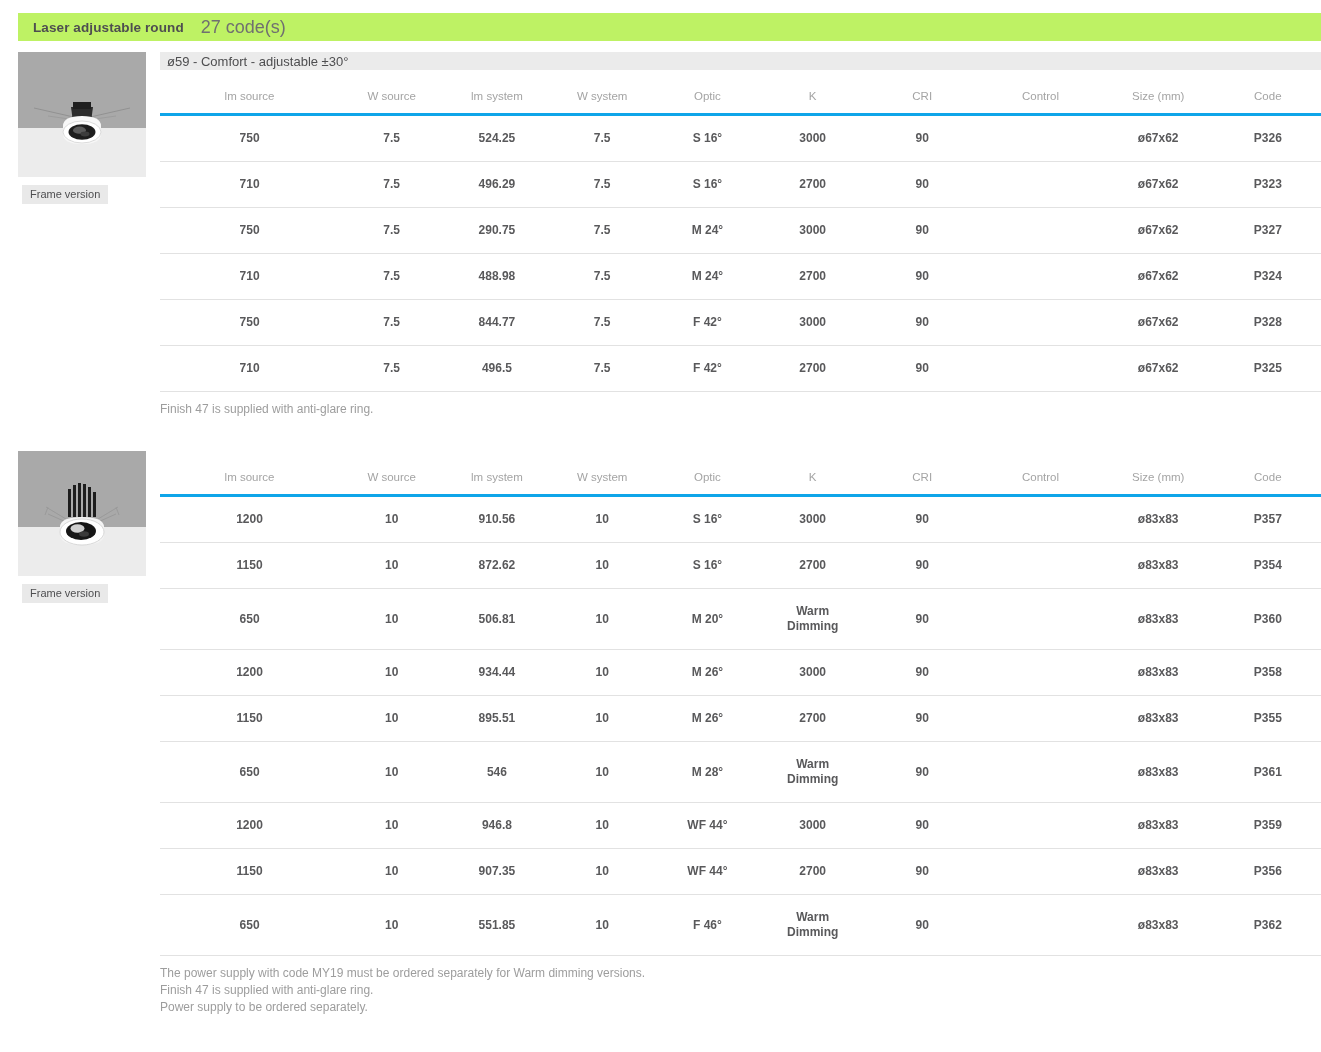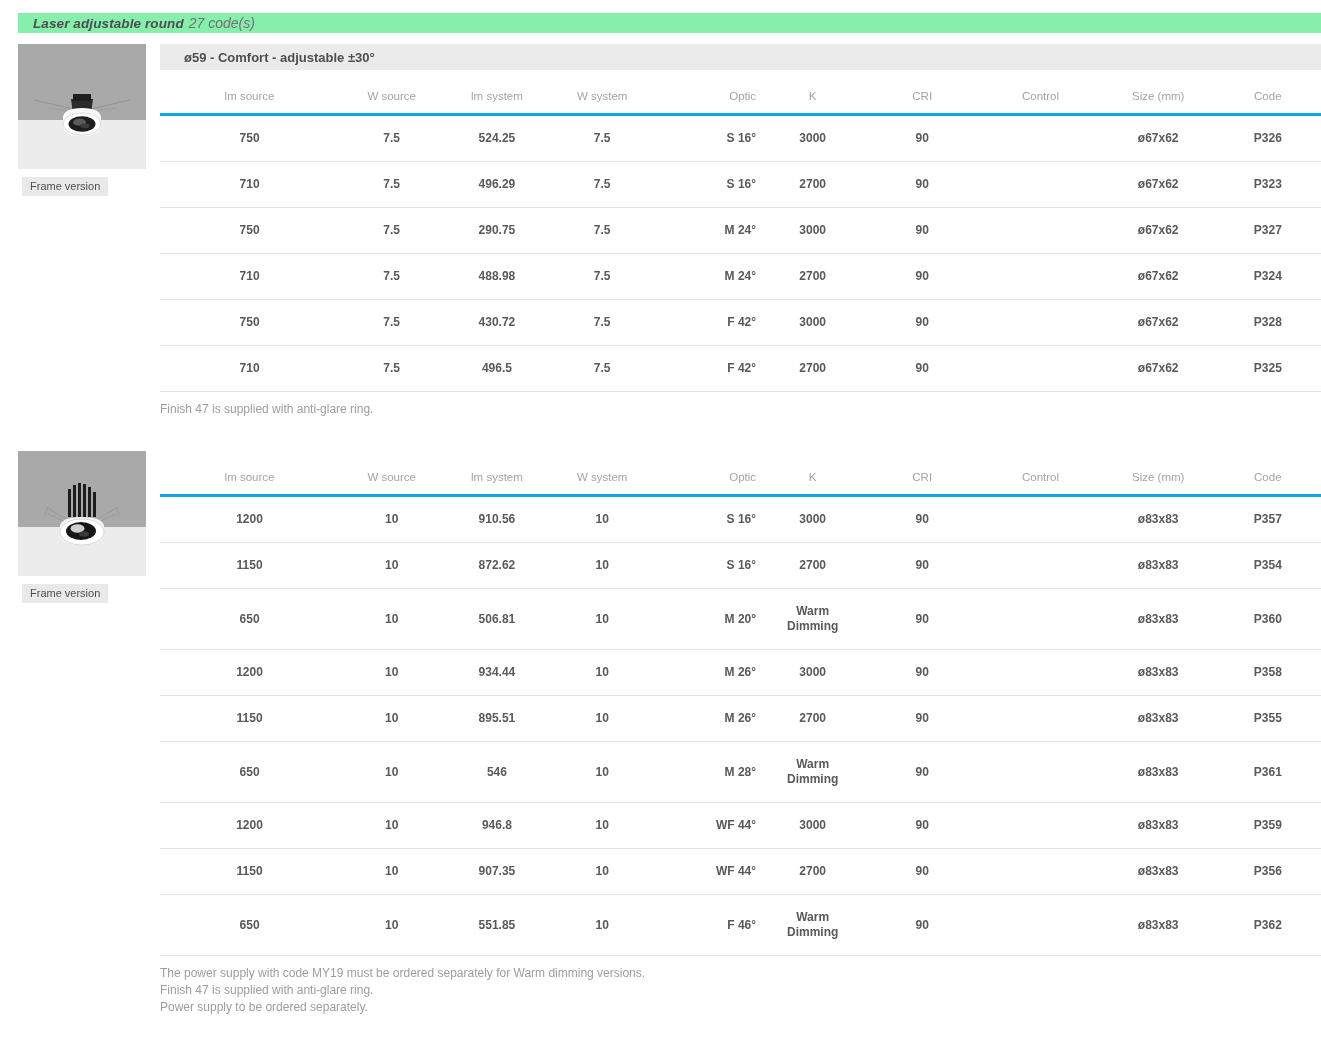--- a/index.html
+++ b/index.html
@@ -4,70 +4,69 @@
 <style>
   html, body { margin:0; padding:0; }
   body {
     width:1321px; height:1052px;
     background:#ffffff;
     font-family:"Liberation Sans", sans-serif;
     overflow:hidden;
   }
   .title-bar {
     margin:13px 0 0 18px;
-    height:20px;
-    background:#86efac;
+    height:28px;
+    background:#bef264;
     display:flex; align-items:center;
     padding-left:15px;
-    font-style:italic;
   }
   .title-bold { font-size:13.5px; font-weight:bold; color:#4e4e50; letter-spacing:.1px; }
-  .title-count { font-size:14px; font-weight:normal; color:#707070; margin-left:5px; }
+  .title-count { font-size:18px; font-weight:normal; color:#707070; margin-left:17px; }
 
   .section { display:flex; align-items:flex-start; padding-left:18px; padding-right:0; }
   .section--first  { margin-top:11px; }
   .section--second { margin-top:33px; }
 
   .left-col { flex:0 0 128px; width:128px; }
   .photo { width:128px; height:125px; display:block; }
   .chip {
     display:inline-block;
     margin:8px 12px 0 4px;
     background:#e9e9e9;
     padding:3px 8px 4px;
     font-size:11px; color:#4e4e50;
   }
 
   .right-col { flex:1 1 auto; margin-left:14px; min-width:0; }
   .sec-header {
-    height:26px; background:#ebebeb;
+    height:18px; background:#ebebeb;
     display:flex; align-items:center;
-    padding-left:24px;
-    font-size:13px; font-weight:bold; color:#4e4e50;
+    padding-left:7px;
+    font-size:13px; font-weight:normal; color:#4e4e50;
   }
 
   table { width:100%; border-collapse:collapse; table-layout:fixed; margin-top:8px; }
   th {
     font-size:11.5px; font-weight:normal; color:#a4a4a4;
     padding:12px 4px 11px; text-align:center;
     border-bottom:3px solid #0ea5e9;
   }
   td {
     font-size:12px; font-weight:bold; color:#59595b;
     padding:15px 4px; text-align:center;
     border-bottom:1px solid #e2e2e2;
     line-height:15px;
     white-space:pre-line;
     overflow:hidden;
   }
   th:nth-child(1),  td:nth-child(1)  { width:15.8%; }
   th:nth-child(2),  td:nth-child(2)  { width:9%; }
   th:nth-child(3),  td:nth-child(3)  { width:9%; }
   th:nth-child(4),  td:nth-child(4)  { width:9%; }
-  th:nth-child(5),  td:nth-child(5)  { width:9%;text-align:right; }
+  th:nth-child(5),  td:nth-child(5)  { width:9%; }
   th:nth-child(6),  td:nth-child(6)  { width:9%; }
   th:nth-child(7),  td:nth-child(7)  { width:9.8%; }
   th:nth-child(8),  td:nth-child(8)  { width:10.6%; }
   th:nth-child(9),  td:nth-child(9)  { width:9.7%; }
   th:nth-child(10), td:nth-child(10) { width:9.1%; }
 
   .footnotes { margin-top:9px; }
   .footnote { font-size:12px; color:#9d9d9d; line-height:17px; }
 </style>
 </head>
@@ -159,21 +158,21 @@
             <td>M 24°</td>
             <td>2700</td>
             <td>90</td>
             <td></td>
             <td>ø67x62</td>
             <td>P324</td>
           </tr>
           <tr>
             <td>750</td>
             <td>7.5</td>
-            <td>430.72</td>
+            <td>844.77</td>
             <td>7.5</td>
             <td>F 42°</td>
             <td>3000</td>
             <td>90</td>
             <td></td>
             <td>ø67x62</td>
             <td>P328</td>
           </tr>
           <tr>
             <td>710</td>

